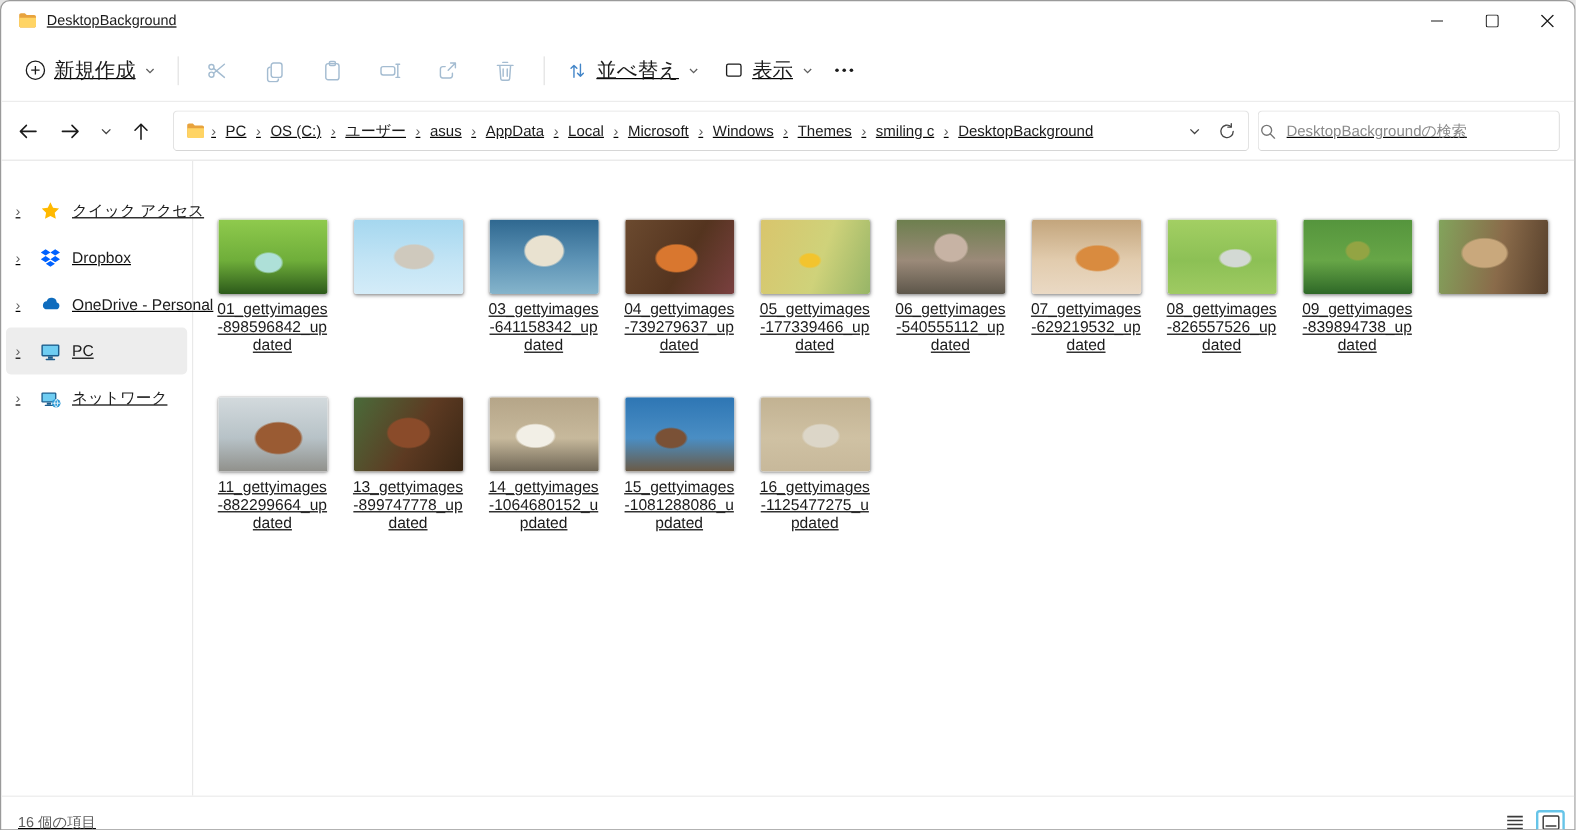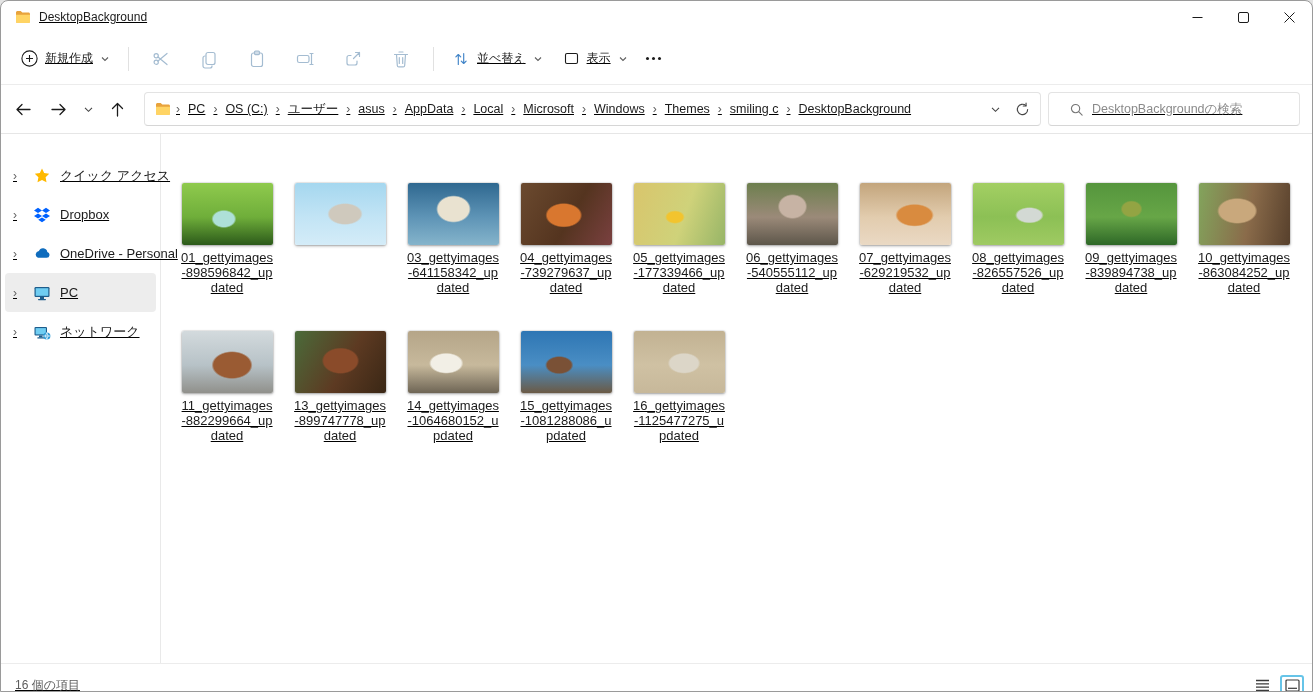--- a/index.html
+++ b/index.html
@@ -12,21 +12,21 @@
   .titlebar { height:32px; display:flex; align-items:center; flex:0 0 auto; }
   .titlebar .t-ico { margin:0 8px 0 14px; display:flex; }
   .titlebar .t-text { font-size:12px; color:#1b1b1b; }
   .t-spacer { flex:1; }
   .wbtn { width:46px; height:32px; display:flex; align-items:center; justify-content:center; color:#1b1b1b; }
 
   
   .toolbar { height:52px; display:flex; align-items:center; padding:0 10px;
              border-bottom:1px solid #ececec; flex:0 0 auto; }
   .tbtn { display:flex; align-items:center; gap:7px; padding:7px 10px; border-radius:4px;
-          font-size:12px; color:#1b1b1b; }
+          font-size:17px; color:#1b1b1b; }
   .ico-btn { width:40px; height:36px; display:flex; align-items:center; justify-content:center;
              border-radius:4px; margin:0 4px; }
   .disabled-ico { color:#a4bcd1; }
   .tdivider { width:1px; height:24px; background:#e1e1e1; margin:0 8px; }
   .chev { color:#5f5f5f; display:flex; }
   .sort-arrows { color:#4285c8; }
   .dots { display:flex; gap:3px; padding:0 8px; }
   .dots i { width:3px; height:3px; border-radius:50%; background:#1b1b1b; }
 
   
@@ -36,21 +36,21 @@
             border-radius:4px; color:#1b1b1b; }
   .navbtn.small { width:22px; }
   .addressbox { flex:1; height:34px; border:1px solid #e3e3e3; border-bottom-color:#d6d6d6;
                 border-radius:4px; background:#fff; display:flex; align-items:center;
                 padding:0 6px 0 10px; margin:0 5px 0 8px; min-width:0; }
   .crumbs { display:flex; align-items:center; flex:1; overflow:hidden; white-space:nowrap; }
   .crumb { font-size:12.5px; color:#1b1b1b; padding:3px 7px; border-radius:3px; }
   .crumb-sep { font-size:12px; color:#5f5f5f; padding:0 1px; }
   .addr-right { display:flex; align-items:center; gap:6px; color:#454545; }
   .searchbox { width:252px; height:34px; border:1px solid #e3e3e3; border-bottom-color:#d6d6d6;
-               border-radius:4px; background:#fff; display:flex; align-items:center; padding:0 20px; }
+               border-radius:4px; background:#fff; display:flex; align-items:center; padding:0 0; }
   .searchbox input { border:none; outline:none; flex:1; font-size:12.5px; color:#1b1b1b;
                      font-family:inherit; margin-left:8px; background:transparent; }
   .searchbox input::placeholder { color:#8a8a8a; }
 
   
   .main { flex:1; display:flex; min-height:0; }
   .sidebar { width:160px; border-right:1px solid #e9e9e9; padding-top:22px; flex:0 0 auto; }
   .side-item { height:39px; display:flex; align-items:center; margin:0 4px; padding-left:8px;
                border-radius:4px; font-size:13px; color:#1b1b1b; white-space:nowrap; }
   .side-item.selected { background:#ededed; }
@@ -364,21 +364,20 @@
         <div class="file">
           <div class="thumb" title="kitten in grass" style="background: radial-gradient(at 62% 52%, rgb(211, 217, 212) 0px, rgb(211, 217, 212) 15%, rgba(0, 0, 0, 0) 18%), linear-gradient(rgb(163, 207, 99) 0%, rgb(140, 192, 85) 55%, rgb(159, 202, 98) 100%);"></div>
           <div class="fname">08_gettyimages-826557526_updated</div>
         </div>
         <div class="file">
           <div class="thumb" title="grasshopper on leaves" style="background: radial-gradient(at 50% 42%, rgb(147, 164, 67) 0px, rgb(147, 164, 67) 14%, rgba(0, 0, 0, 0) 17%), linear-gradient(rgb(85, 149, 61) 0%, rgb(103, 166, 71) 55%, rgb(46, 104, 39) 100%);"></div>
           <div class="fname">09_gettyimages-839894738_updated</div>
         </div>
         <div class="file">
           <div class="thumb" title="sloth on tree" style="background: radial-gradient(at 42% 45%, rgb(201, 168, 124) 0px, rgb(201, 168, 124) 24%, rgba(0, 0, 0, 0) 27%), linear-gradient(100deg, rgb(130, 164, 92) 0%, rgb(138, 107, 74) 55%, rgb(87, 64, 44) 100%);"></div>
-          <div class="fname">10_gettyimages-863084252_updated</div>
         </div>
         <div class="file">
           <div class="thumb" title="laughing horse" style="background: radial-gradient(at 55% 55%, rgb(154, 91, 51) 0px, rgb(154, 91, 51) 26%, rgba(0, 0, 0, 0) 29%), linear-gradient(rgb(211, 218, 221) 0%, rgb(183, 194, 199) 55%, rgb(144, 144, 139) 100%);"></div>
           <div class="fname">11_gettyimages-882299664_updated</div>
         </div>
         <div class="file">
           <div class="thumb" title="orangutan" style="background: radial-gradient(at 50% 48%, rgb(138, 75, 42) 0px, rgb(138, 75, 42) 26%, rgba(0, 0, 0, 0) 29%), linear-gradient(120deg, rgb(74, 107, 58) 0%, rgb(93, 58, 34) 55%, rgb(58, 39, 21) 100%);"></div>
           <div class="fname">13_gettyimages-899747778_updated</div>
         </div>
         <div class="file">

